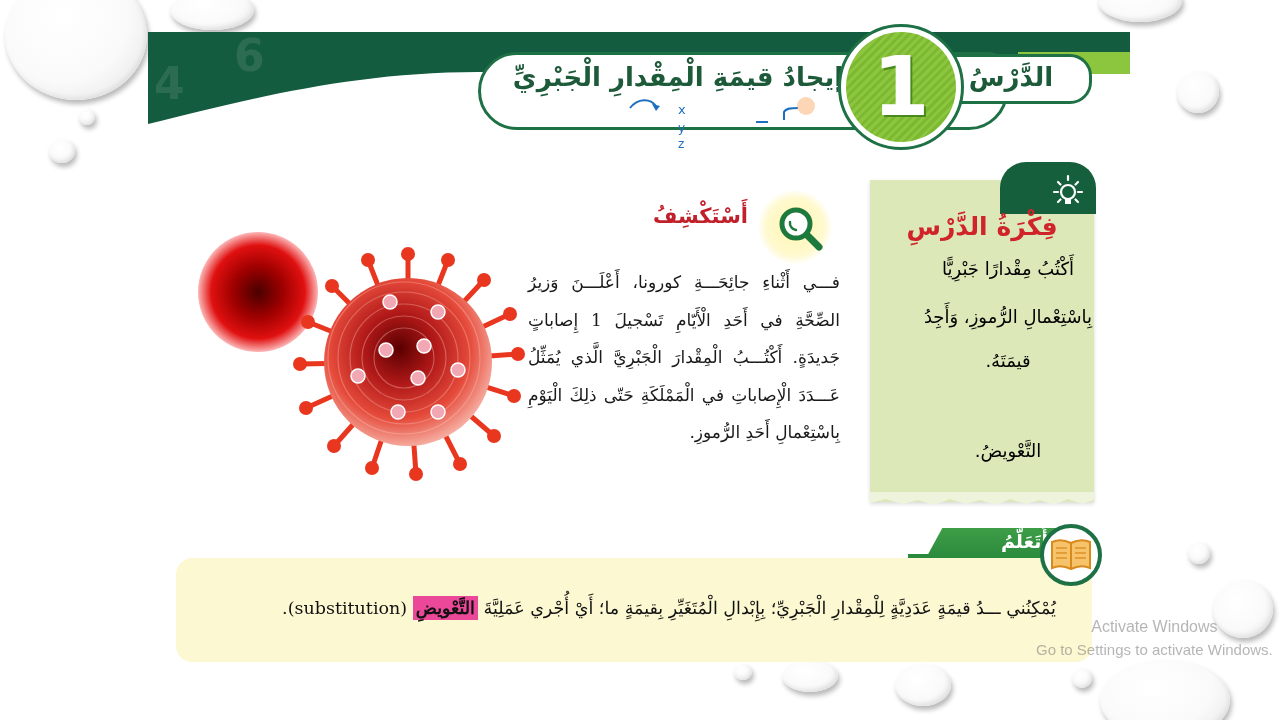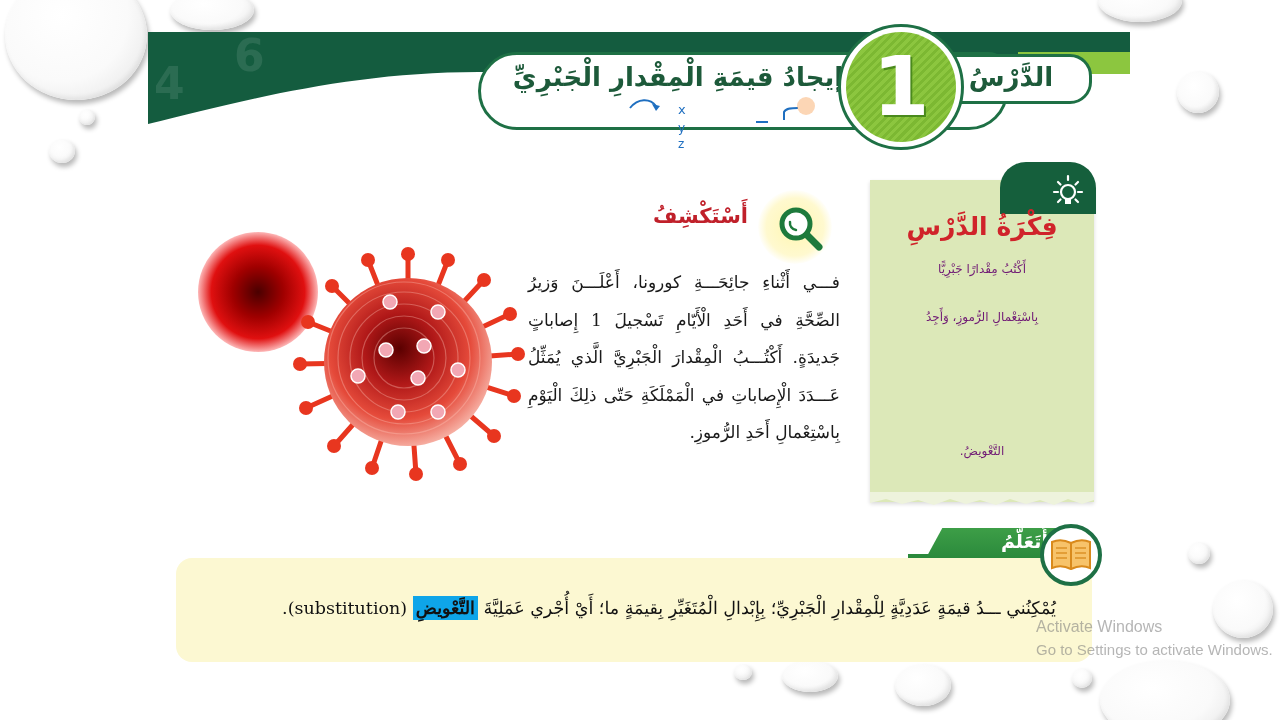--- a/index.html
+++ b/index.html
@@ -70,21 +70,21 @@
     .idea-tab {
       position: absolute; left: 852px; top: 130px; width: 96px; height: 52px;
       background: #155f3c; border-radius: 26px 26px 0 0;
     }
     .bulb { position: absolute; left: 898px; top: 140px; width: 44px; height: 44px; }
     .card-text {
       position: absolute; direction: rtl; text-align: center;
       font-family: "DejaVu Sans", sans-serif; width: 224px; left: 722px;
     }
     .card-heading { color: #d0232a; font-weight: bold; font-size: 25px; }
-    .card-body { color: #701a75; font-size: 12px; line-height: 46px; }
+    .card-body { color: #000000; font-size: 18px; line-height: 46px; margin-left: 26px; }
     .torn { position: absolute; left: 722px; top: 460px; width: 224px; height: 16px; }
 
     
     .explore-icon-glow {
       position: absolute; left: 610px; top: 158px; width: 74px; height: 74px; border-radius: 50%;
       background: radial-gradient(circle, #fff6b0 0%, #fff9cf 55%, rgba(255,255,255,0) 72%);
     }
     .explore-icon { position: absolute; left: 624px; top: 168px; width: 56px; height: 56px; }
     .explore-title {
       position: absolute; left: 470px; top: 172px; width: 130px; direction: rtl; text-align: right;
@@ -120,24 +120,24 @@
     .learn-icon-ring {
       position: absolute; left: 892px; top: 492px; width: 62px; height: 62px; border-radius: 50%;
       background: #ffffff; border: 4px solid #1e7045;
     }
     .learn-icon { position: absolute; left: 902px; top: 506px; width: 42px; height: 34px; }
     .learn-text {
       position: absolute; left: 48px; top: 566px; width: 860px; direction: rtl; text-align: right;
       font-family: "DejaVu Serif", serif; font-size: 17.5px; color: #111;
       white-space: nowrap;
     }
-    .highlight { background: #0ea5e9; font-weight: bold; padding: 2px 3px; }
-
-    
-    .watermark { position: absolute; left: 1036px; top: 618px; color: rgba(120,120,120,0.55); font-family: "Liberation Sans", sans-serif; }
+    .highlight { background: #ec4899; font-weight: bold; padding: 2px 3px; }
+
+    
+    .watermark { position: absolute; left: 1036px; top: 618px; color: rgba(120,120,120,0.55); font-family: "Liberation Sans", sans-serif; text-align: center; }
     .wm-title { font-size: 16px; }
     .wm-sub { font-size: 15px; margin-top: 5px; }
   </style>
 </head>
 <body>
 
 <div class="drop" style="left:5px;top:-30px;width:142px;height:130px;"></div>
 <div class="drop" style="left:170px;top:-10px;width:84px;height:40px;"></div>
 <div class="drop" style="left:79px;top:109px;width:16px;height:16px;"></div>
 <div class="drop" style="left:49px;top:139px;width:26px;height:24px;"></div>
@@ -195,20 +195,21 @@
       <line x1="32" y1="20" x2="36" y2="20"></line>
       <line x1="12" y1="10" x2="14.5" y2="12.5"></line>
       <line x1="32" y1="10" x2="29.5" y2="12.5"></line>
       <line x1="12" y1="30" x2="14.5" y2="27.5"></line>
       <line x1="32" y1="30" x2="29.5" y2="27.5"></line>
     </g>
   </svg>
   <div class="card-text card-heading" style="top:180px;">فِكْرَةُ الدَّرْسِ</div>
   <div class="card-text card-body" style="top:214px;">أَكْتُبُ مِقْدارًا جَبْرِيًّا</div>
   <div class="card-text card-body" style="top:262px;">بِاسْتِعْمالِ الرُّموزِ، وَأَجِدُ</div>
+  <div class="card-text card-body" style="top:306px;">قيمَتَهُ.</div>
   <div class="card-text card-body" style="top:396px;">التَّعْويضُ.</div>
   <svg class="torn" viewBox="0 0 224 16" preserveAspectRatio="none">
     <path d="M0 0 H224 V8 L212 12 L198 7 L184 13 L170 8 L156 12 L140 7 L126 13 L110 8 L96 12 L80 7 L64 13 L48 8 L32 12 L16 7 L0 11 Z" fill="#eef3dc"></path>
   </svg>
 
   <div class="explore-icon-glow"></div>
   <svg class="explore-icon" viewBox="0 0 56 56">
     <circle cx="24" cy="24" r="14" fill="#ffffff" stroke="#1e7a3c" stroke-width="5"></circle>
     <path d="M18 22 a7 7 0 0 0 6 8" stroke="#1e7a3c" stroke-width="2.5" fill="none" stroke-linecap="round"></path>
     <line x1="35" y1="35" x2="47" y2="47" stroke="#1e7a3c" stroke-width="7" stroke-linecap="round"></line>

